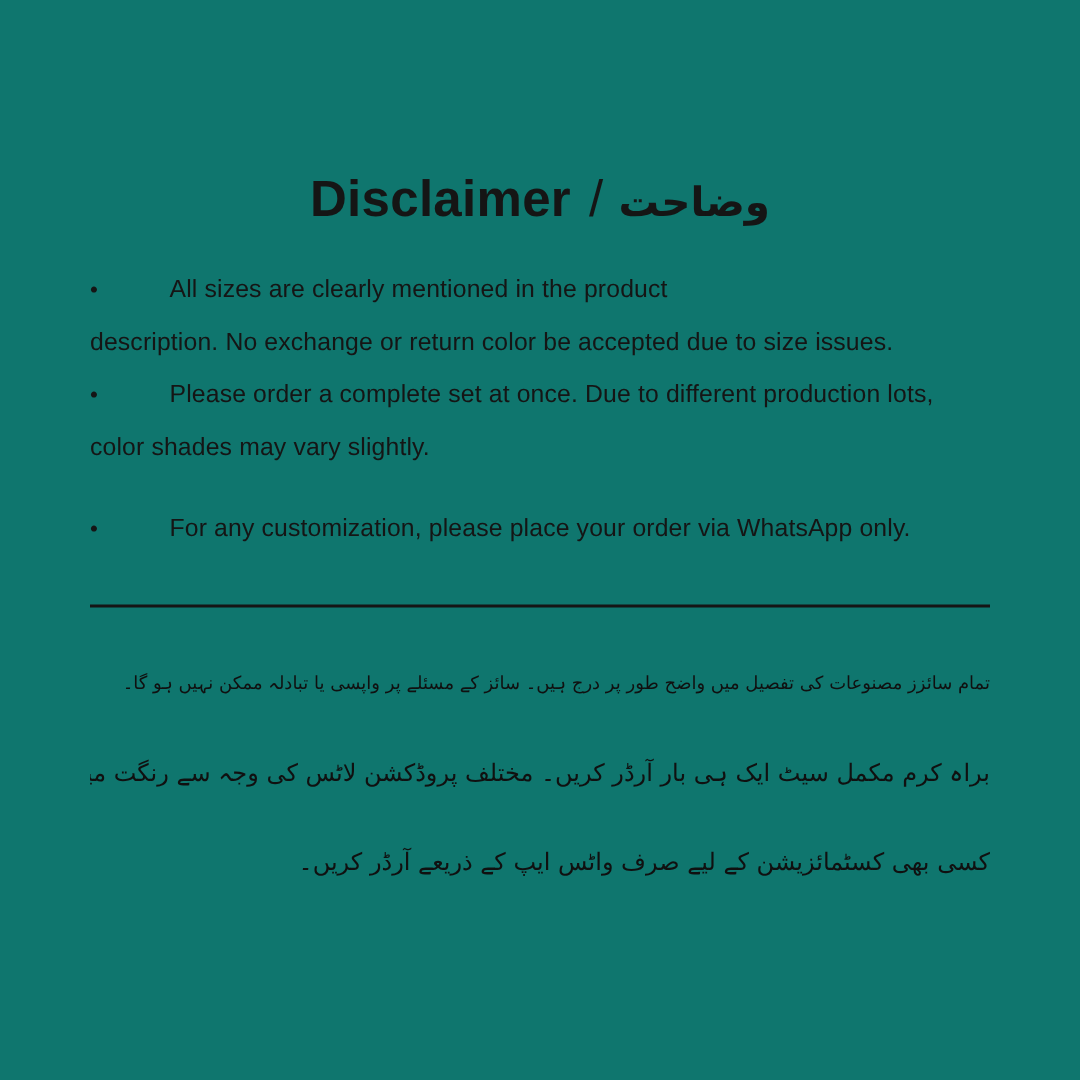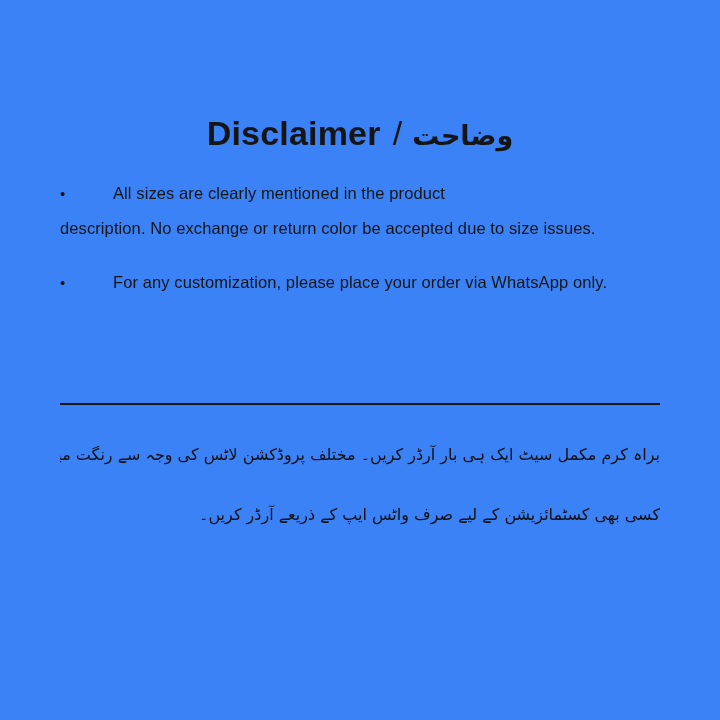--- a/index.html
+++ b/index.html
@@ -4,21 +4,21 @@
 <style>
   * { box-sizing: border-box; margin: 0; padding: 0; }
   html, body { background: #ffffff; }
   body {
     width: 720px; height: 720px;
     position: relative;
     font-family: "Liberation Sans", sans-serif;
     color: #151515;
     overflow: hidden;
   }
-  .page { position: absolute; inset: 0; background: #3b82f6; }
+  .page { position: absolute; inset: 0; background: #0f766e; }
 
   
   .title {
     position: absolute;
     top: 110px; left: 0; width: 720px;
     text-align: center;
     font-size: 34px;
     font-weight: 700;
     letter-spacing: 0.2px;
     line-height: 46px;
@@ -86,28 +86,31 @@
   <h1 class="title"><span>Disclaimer</span><span class="sep">/</span><span class="urdu-word">وضاحت</span></h1>
 
   <div class="bullets">
 
     <div class="bullet-item">
       <div class="line fit-en" style="font-size: 16.5px;"><span class="dot">•</span><span>All sizes are clearly mentioned in the product</span></div>
       <div class="line fit-en" style="font-size: 16.5px;">description. No exchange or return color be accepted due to size issues.</div>
     </div>
 
     <div class="bullet-item">
+      <div class="line fit-en" style="font-size: 16.5px;"><span class="dot">•</span><span>Please order a complete set at once. Due to different production lots,</span></div>
+      <div class="line fit-en" style="font-size: 16.5px;">color shades may vary slightly.</div>
     </div>
 
     <div class="bullet-item spaced">
       <div class="line fit-en" style="font-size: 16.5px;"><span class="dot">•</span><span>For any customization, please place your order via WhatsApp only.</span></div>
     </div>
 
   </div>
 
   <hr class="divider">
 
   <div class="urdu">
+    <div class="uline fit-ur" style="font-size: 12px;">تمام سائزز مصنوعات کی تفصیل میں واضح طور پر درج ہیں۔ سائز کے مسئلے پر واپسی یا تبادلہ ممکن نہیں ہو گا۔</div>
     <div class="uline fit-ur" style="font-size: 16px;">براہ کرم مکمل سیٹ ایک ہی بار آرڈر کریں۔ مختلف پروڈکشن لاٹس کی وجہ سے رنگت میں معمولی فرق ہو سکتا ہے۔</div>
     <div class="uline fit-ur" style="font-size: 16px;">کسی بھی کسٹمائزیشن کے لیے صرف واٹس ایپ کے ذریعے آرڈر کریں۔</div>
   </div>
 
 </div>
 
 </body></html>

